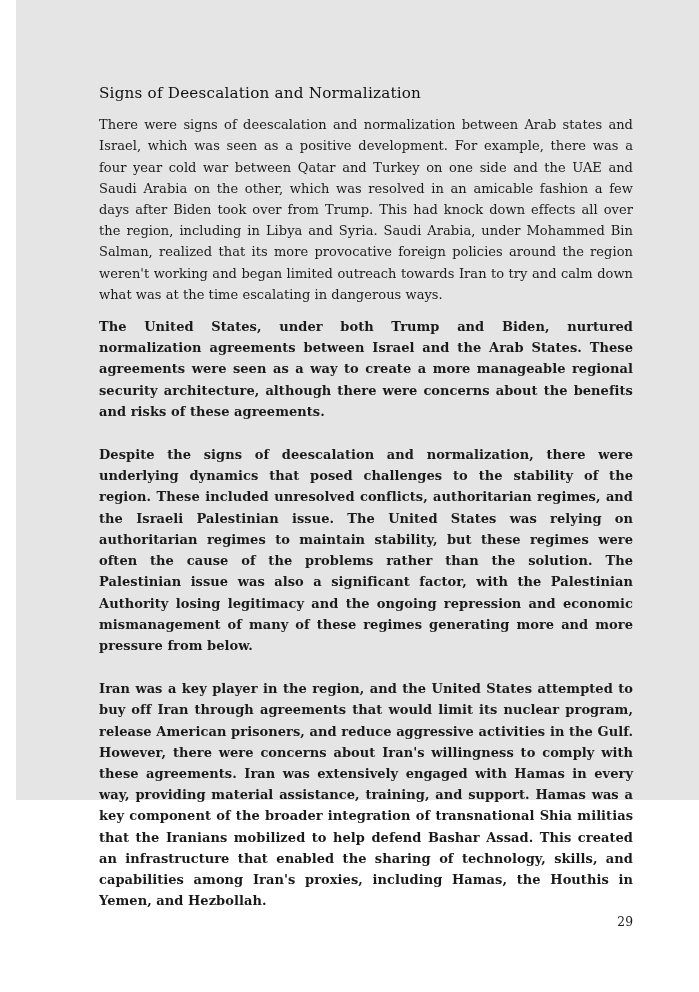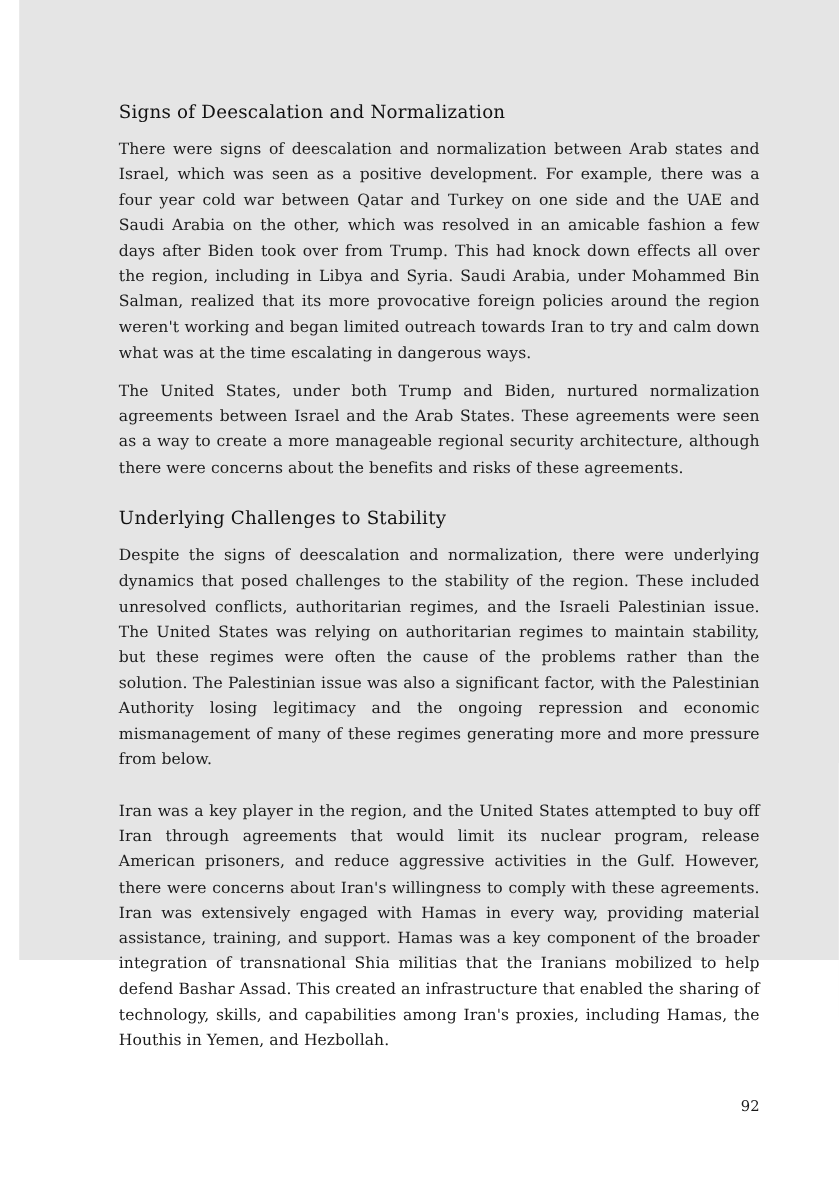--- a/index.html
+++ b/index.html
@@ -42,20 +42,21 @@
     font-family: "DejaVu Serif", serif;
     font-size: 13px;
     line-height: 21.2px;
     text-align: justify;
     margin: 0 0 11px 0;
     color: #1a1a1a;
     letter-spacing: 0.05px;
   }
   p.body-par:last-child {
     margin-bottom: 0;
+    font-weight: bold;
   }
   .page-number {
     position: absolute;
     right: 82px;
     top: 915px;
     font-family: "DejaVu Serif", serif;
     font-size: 12.3px;
     color: #1a1a1a;
   }
   .spacer-lg { height: 22px; }
@@ -68,26 +69,25 @@
 
     <div class="section">
       <h2 class="section-heading">Signs of Deescalation and Normalization</h2>
       <p class="body-par">There were signs of deescalation and normalization between Arab states and Israel, which was seen as a positive development. For example, there was a four year cold war between Qatar and Turkey on one side and the UAE and Saudi Arabia on the other, which was resolved in an amicable fashion a few days after Biden took over from Trump. This had knock down effects all over the region, including in Libya and Syria. Saudi Arabia, under Mohammed Bin Salman, realized that its more provocative foreign policies around the region weren't working and began limited outreach towards Iran to try and calm down what was at the time escalating in dangerous ways.</p>
       <p class="body-par">The United States, under both Trump and Biden, nurtured normalization agreements between Israel and the Arab States. These agreements were seen as a way to create a more manageable regional security architecture, although there were concerns about the benefits and risks of these agreements.</p>
     </div>
 
     <div class="spacer-lg"></div>
 
     <div class="section">
-      <h2 class="section-heading">Underlying Challenges to Stability</h2>
       <p class="body-par">Despite the signs of deescalation and normalization, there were underlying dynamics that posed challenges to the stability of the region. These included unresolved conflicts, authoritarian regimes, and the Israeli Palestinian issue. The United States was relying on authoritarian regimes to maintain stability, but these regimes were often the cause of the problems rather than the solution. The Palestinian issue was also a significant factor, with the Palestinian Authority losing legitimacy and the ongoing repression and economic mismanagement of many of these regimes generating more and more pressure from below.</p>
     </div>
 
     <div class="spacer-lg"></div>
 
     <div class="section">
       <p class="body-par">Iran was a key player in the region, and the United States attempted to buy off Iran through agreements that would limit its nuclear program, release American prisoners, and reduce aggressive activities in the Gulf. However, there were concerns about Iran's willingness to comply with these agreements. Iran was extensively engaged with Hamas in every way, providing material assistance, training, and support. Hamas was a key component of the broader integration of transnational Shia militias that the Iranians mobilized to help defend Bashar Assad. This created an infrastructure that enabled the sharing of technology, skills, and capabilities among Iran's proxies, including Hamas, the Houthis in Yemen, and Hezbollah.</p>
     </div>
 
   </div>
 
-  <div class="page-number">92</div>
+  <div class="page-number">29</div>
 </div>
 
 </body></html>

